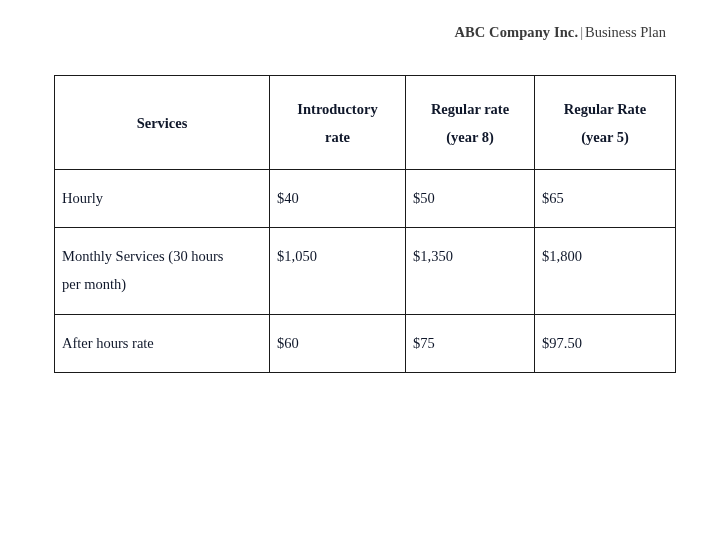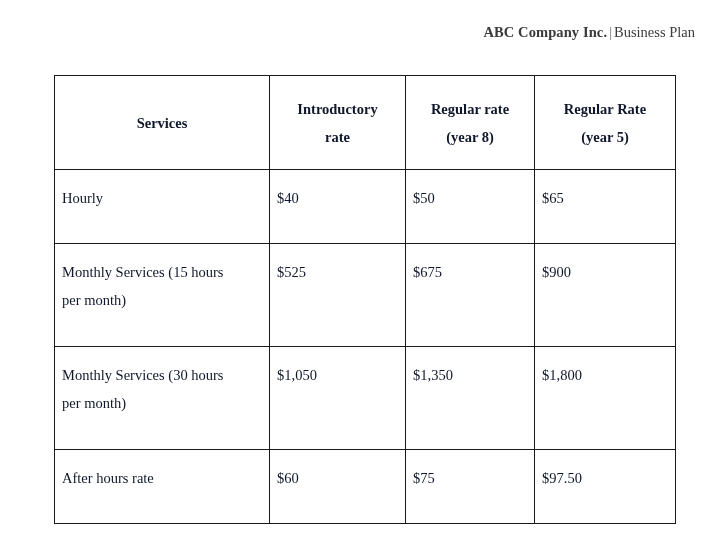--- a/index.html
+++ b/index.html
@@ -14,21 +14,21 @@
     overflow: hidden;
     font-family: "Liberation Serif", "DejaVu Serif", serif;
     color: #3b3b3b;
     -webkit-font-smoothing: antialiased;
   }
 
   
   .page-header {
     position: absolute;
     top: 22px;
-    right: 32px;
+    right: 61px;
     text-align: right;
     font-size: 14.5px;
     line-height: 20px;
     white-space: nowrap;
     color: #3a3a3a;
   }
   .page-header .company {
     font-weight: bold;
     letter-spacing: 0.1px;
   }
@@ -75,21 +75,21 @@
     line-height: 28px;
     padding: 4px 10px;
   }
   thead th .hdr-line {
     display: block;
   }
 
   table.pricing tbody td {
     font-size: 14.5px;
     line-height: 28px;
-    padding: 14px 9px 30px 7px;
+    padding: 14px 9px 14px 7px;
   }
   td.service {
     text-align: left;
     padding-left: 7px;
     padding-right: 8px;
   }
   td.amount {
     text-align: left;
     padding-right: 9px;
   }
@@ -135,29 +135,20 @@
       <tr class="r-short">
         <td class="service">
           <span>Hourly</span>
         </td>
         <td class="amount">$40</td>
         <td class="amount">$50</td>
         <td class="amount">$65</td>
       </tr>
 
 
-      <tr class="r-tall">
-        <td class="service">
-          <span>Monthly Services (15 hours</span>
-          <span style="display:block">per month)</span>
-        </td>
-        <td class="amount">$525</td>
-        <td class="amount">$675</td>
-        <td class="amount">$900</td>
-      </tr>
 
       <tr class="r-tall">
         <td class="service">
           <span>Monthly Services (30 hours</span>
           <span style="display:block">per month)</span>
         </td>
         <td class="amount">$1,050</td>
         <td class="amount">$1,350</td>
         <td class="amount">$1,800</td>
       </tr>

